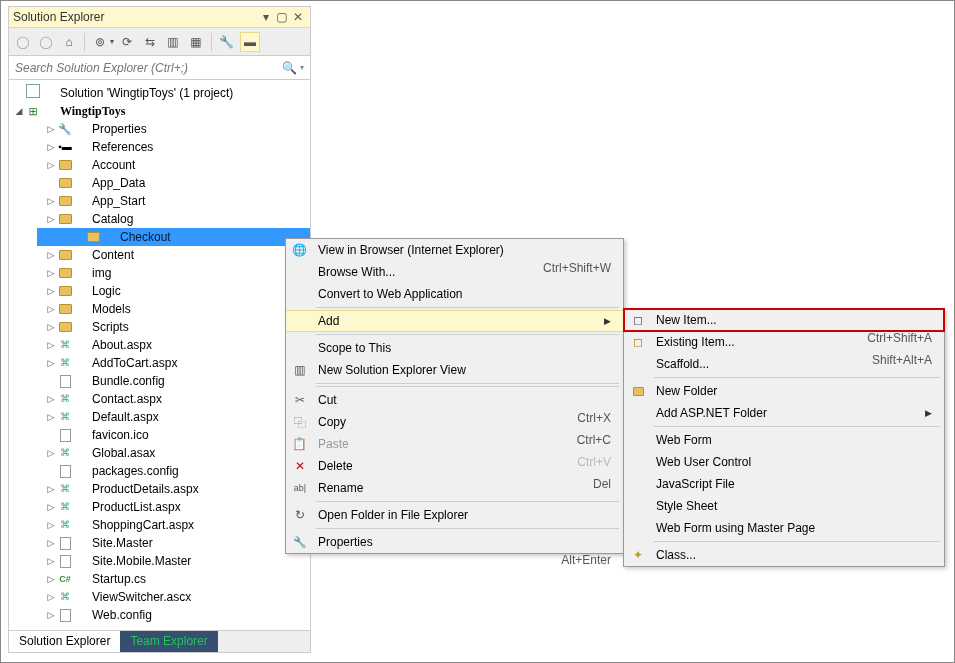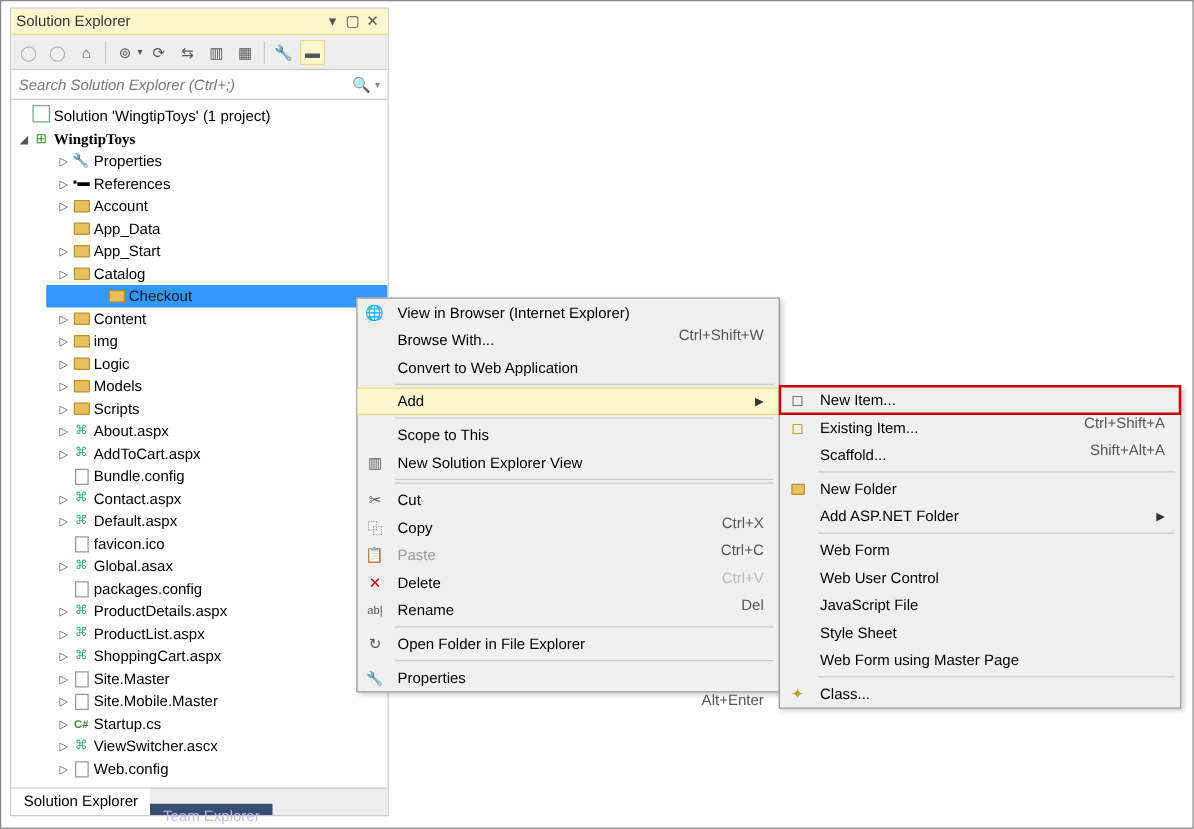--- a/index.html
+++ b/index.html
@@ -20,28 +20,28 @@
 .searchbar { height: 24px; border-bottom: 1px solid #ccc; display: flex; align-items: center; padding: 0 6px; }
 .searchbar input { flex: 1; border: none; outline: none; background: transparent; color: #ec4899; font-style: italic; }
 .searchbar .sicon { color: #888; padding: 0 3px;}
 .searchbar .drop { color: #888; font-size: 8px; }
 
 .tree { padding: 4px 0; overflow: auto; height: calc(100% - 21px - 28px - 24px - 22px); }
 .node { display: flex; align-items: center; height: 18px; line-height: 18px; white-space: nowrap; }
 .node .ind { display: inline-block; }
 .node .tw { width: 12px; text-align: center; color: #555; font-size: 9px; cursor: pointer; display: inline-block; }
 .node .ic { width: 16px; display: inline-flex; align-items: center; justify-content: center; font-size: 11px; }
-.node .lab { padding-left: 2px; }
+.node .lab { padding-left: 19px; }
 .node.selected { background: #3399ff; color: #0f172a; margin-left: 28px; }
 .node.bold .lab { font-weight: bold; font-family: Liberation Serif, serif; }
 
 .tabs { position: absolute; bottom: 0; left: 0; right: 0; height: 22px; display: flex; background: #eee; border-top: 1px solid #ccc; }
 .tabs .tab { padding: 3px 10px; font-size: 12px; cursor: pointer; }
 .tabs .tab.active { background: #fff; }
-.tabs .tab.inactive { background: #364e6f; color: #c4b5fd; margin-top: 12px; }
+.tabs .tab.inactive { background: #364e6f; color: #22c55e; }
 
 .ctxmenu { position: absolute; background: #f0f0f0; border: 1px solid #999; box-shadow: 2px 2px 4px rgba(0,0,0,0.2); }
 .ctxmenu .row { height: 22px; display: flex; align-items: center; padding-right: 12px; }
 .ctxmenu .row .gutter { width: 28px; display: flex; align-items: center; justify-content: center; color: #555; }
 .ctxmenu .row .label { flex: 1; padding-left: 4px; }
 .ctxmenu .row .short { color: #555; padding-left: 20px; margin-top: 36px; }
 .ctxmenu .row .arrow { font-size: 9px; color: #333; padding-left: 20px;}
 .ctxmenu .row.disabled { color: #999; }
 .ctxmenu .row.disabled .gutter, .ctxmenu .row.disabled .short { color: #bbb; }
 .ctxmenu .row.highlight { background: #fff7ce; border-top: 1px solid #e8d98b; border-bottom: 1px solid #e8d98b; height: 22px; }

